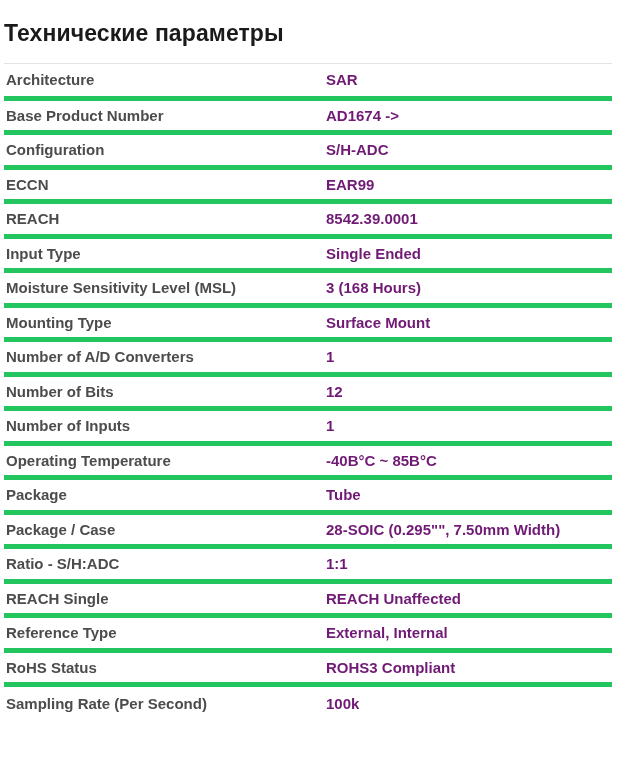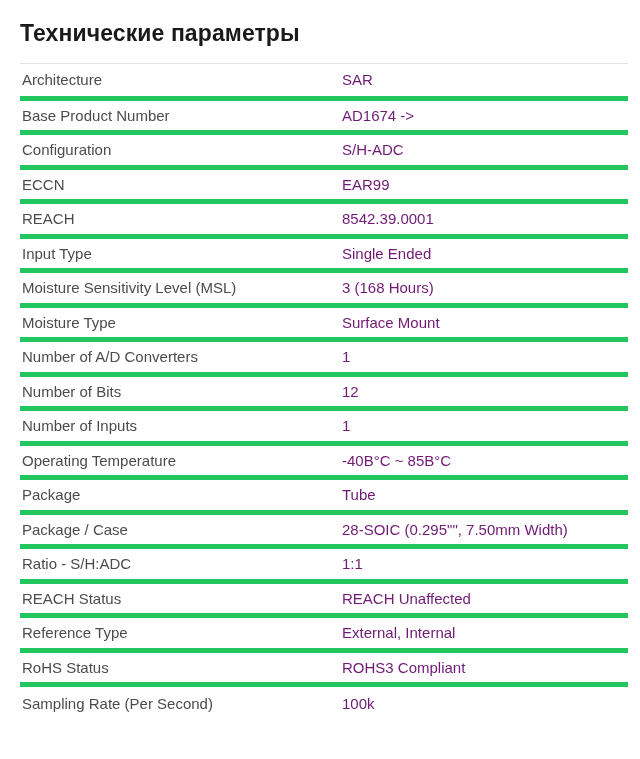--- a/index.html
+++ b/index.html
@@ -10,33 +10,34 @@
   body {
     width: 640px;
     height: 759px;
     font-family: "Liberation Sans", sans-serif;
     color: #333333;
     overflow: hidden;
   }
   .page {
     width: 640px;
     box-sizing: border-box;
-    padding: 0 20px;
+    padding: 0 4px;
   }
   .page-title {
     font-size: 23px;
     font-weight: bold;
     color: #1a1a1a;
     margin: 20px 0 16px 0;
     letter-spacing: 0.1px;
   }
   table.spec-table {
     width: 600px;
     border-collapse: collapse;
     table-layout: fixed;
+    font-weight: bold;
   }
   table.spec-table tr {
     height: 34.5px;
   }
   table.spec-table td {
     border-top: 5px solid #22c55e;
     font-size: 15px;
     color: #4c4c4c;
     padding: 0 2px;
     vertical-align: middle;
@@ -84,21 +85,21 @@
       </tr>
       <tr>
         <td class="param-name">Input Type</td>
         <td class="param-value">Single Ended</td>
       </tr>
       <tr>
         <td class="param-name">Moisture Sensitivity Level (MSL)</td>
         <td class="param-value">3 (168 Hours)</td>
       </tr>
       <tr>
-        <td class="param-name">Moisture Type</td>
+        <td class="param-name">Mounting Type</td>
         <td class="param-value">Surface Mount</td>
       </tr>
       <tr>
         <td class="param-name">Number of A/D Converters</td>
         <td class="param-value">1</td>
       </tr>
       <tr>
         <td class="param-name">Number of Bits</td>
         <td class="param-value">12</td>
       </tr>
@@ -116,21 +117,21 @@
       </tr>
       <tr>
         <td class="param-name">Package / Case</td>
         <td class="param-value">28-SOIC (0.295"", 7.50mm Width)</td>
       </tr>
       <tr>
         <td class="param-name">Ratio - S/H:ADC</td>
         <td class="param-value">1:1</td>
       </tr>
       <tr>
-        <td class="param-name">REACH Status</td>
+        <td class="param-name">REACH Single</td>
         <td class="param-value">REACH Unaffected</td>
       </tr>
       <tr>
         <td class="param-name">Reference Type</td>
         <td class="param-value">External, Internal</td>
       </tr>
       <tr>
         <td class="param-name">RoHS Status</td>
         <td class="param-value">ROHS3 Compliant</td>
       </tr>

